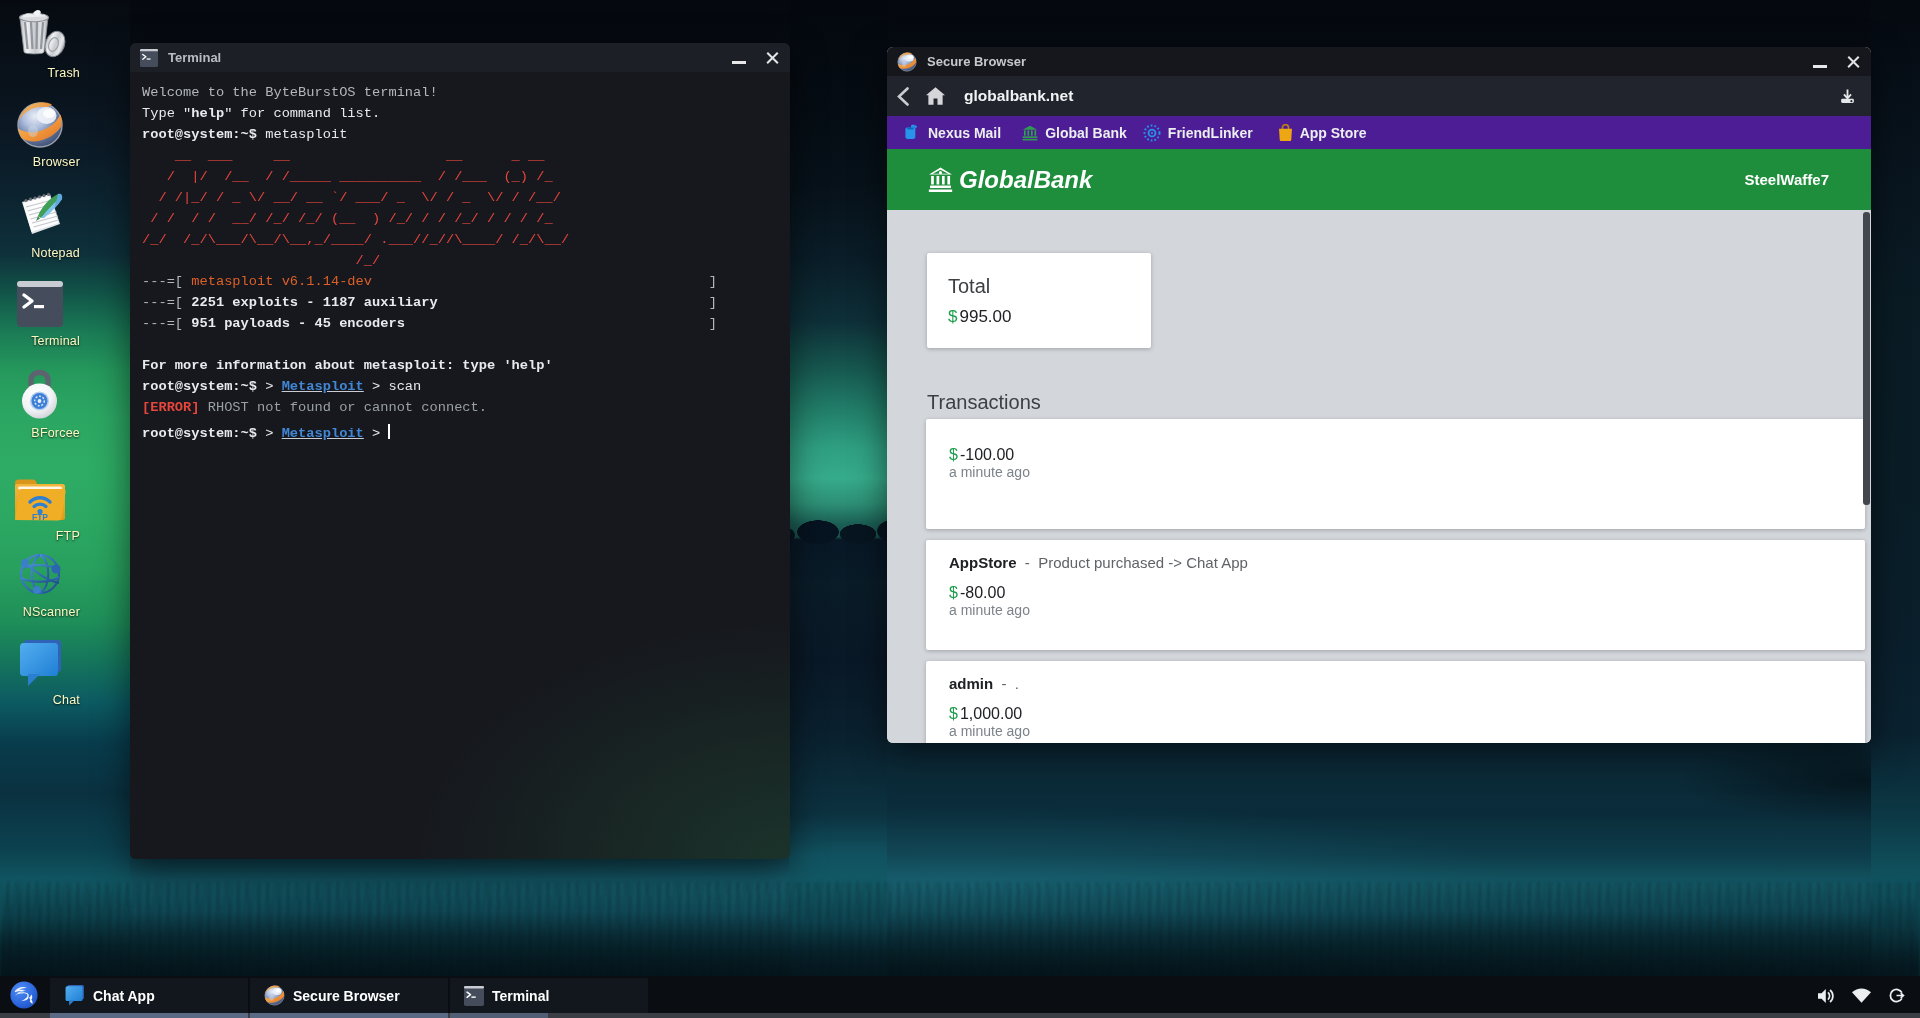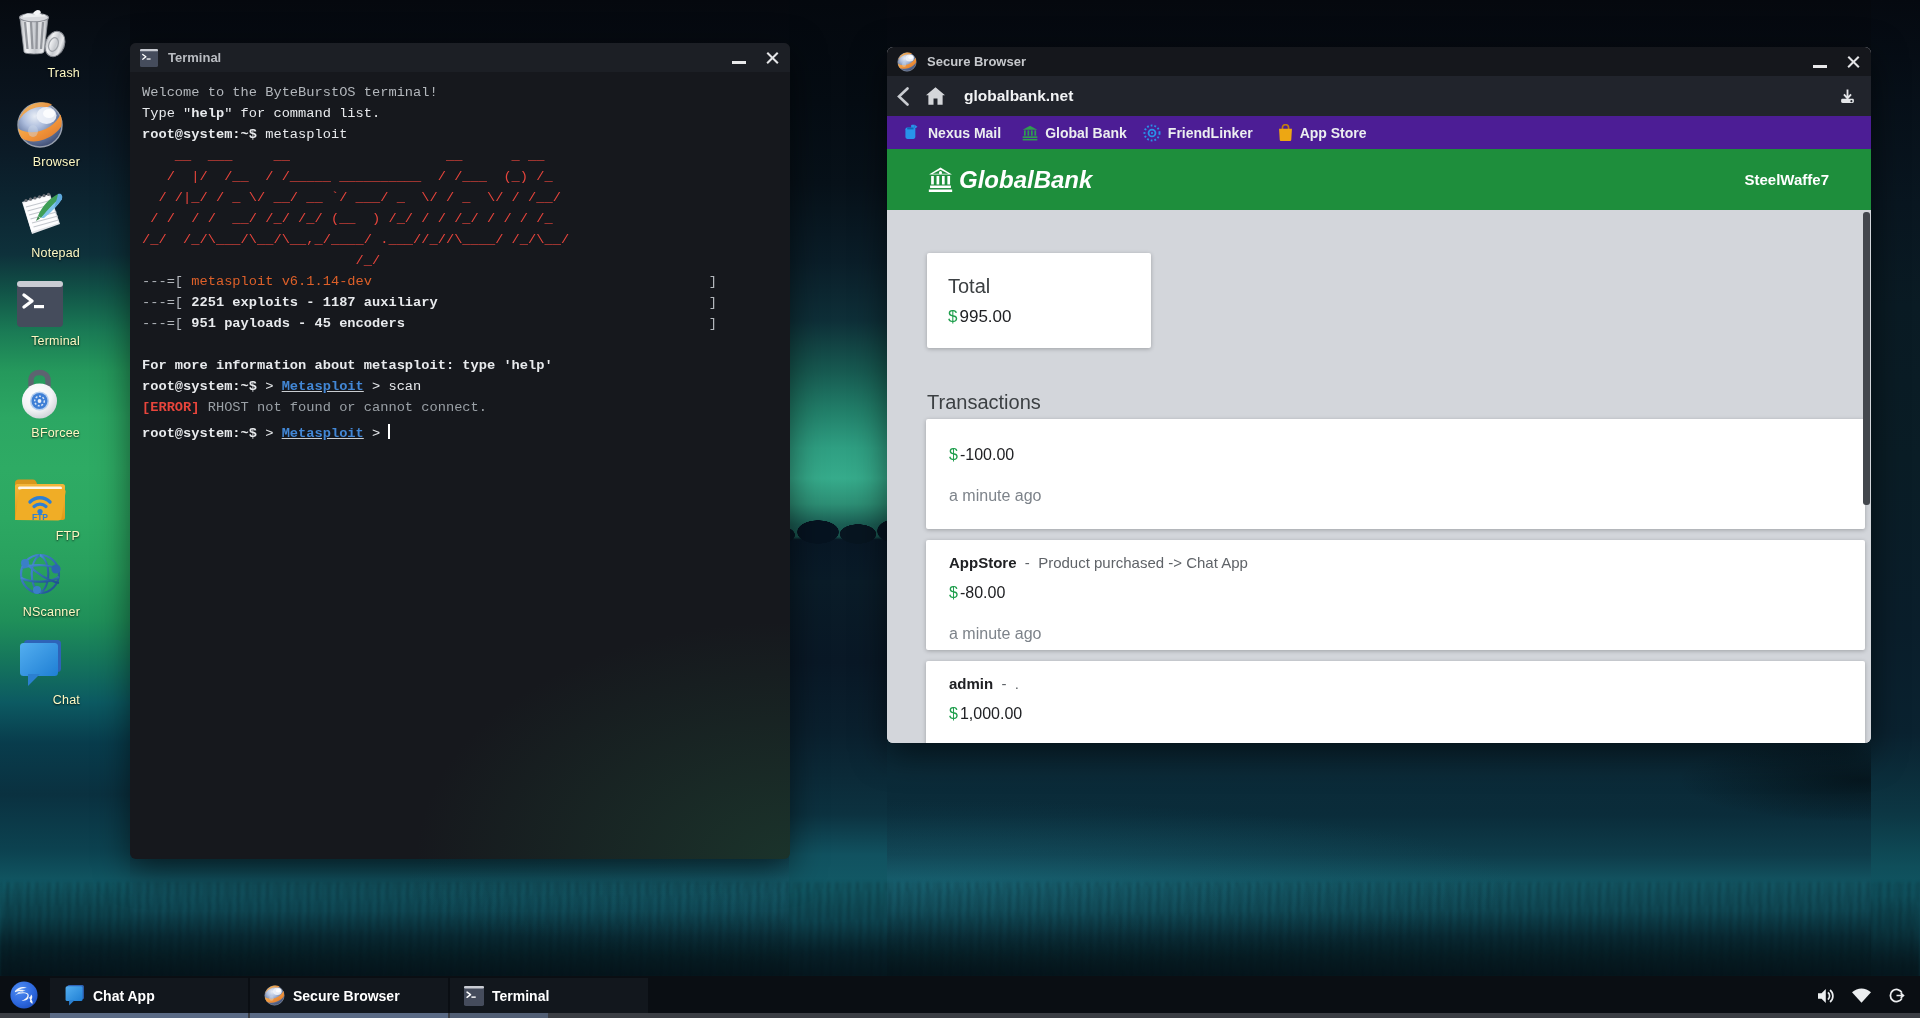--- a/index.html
+++ b/index.html
@@ -102,21 +102,21 @@
 .card { width:224px; height:95px; background:#fff; border-radius:2px; box-shadow:0 1px 4px rgba(0,0,0,0.25); padding:22px 0 0 21px; margin-right:21px; }
 .card .c-t { font-size:20px; color:#3c4043; margin-bottom:9px; }
 .money { font-size:17px; color:#202124; }
 .money .d { color:#1e9e4c; margin-right:2px; }
 .tx-label { margin:43px 0 0 40px; font-size:20px; color:#3c4043; }
 .tcard { width:939px; margin:5px 0 0 39px; background:#fff; border-radius:2px; box-shadow:0 1px 4px rgba(0,0,0,0.25); padding:14px 0 0 23px; height:110px; }
 .tcard + .tcard { margin-top:11px; }
 .tcard .l1 { font-size:15px; color:#5f6368; }
 .tcard .l1 b { color:#202124; font-size:15px; }
 .tcard .l2 { margin-top:13px; font-size:16px; }
-.tcard .ago { margin-top:23px; font-size:16px; color:#7d838a; }
+.tcard .ago { font-size:14px; color:#7d838a; }
 .scrollthumb { position:absolute; right:1px; top:2px; width:7px; height:293px; background:#43474d; border-radius:3px; }
 
 
 #taskbar { position:absolute; left:0; right:0; top:976px; height:42px; background:#0a0e13; }
 #taskbar .strip { position:absolute; left:0; right:0; bottom:0; height:5px; background:#3b3e44; }
 .startbtn { position:absolute; left:10px; top:5px; }
 .titem { position:absolute; top:2px; height:35px; z-index:2; width:198px; background:#12171d; display:flex; align-items:center; color:#fff; font-weight:bold; font-size:14px; }
 .titem svg { margin:0 8px 0 14px; }
 .titem .ul { position:absolute; left:0; right:0; bottom:-5px; height:5px; background:#5a6a85; }
 #ti1 { left:50px; } #ti2 { left:250px; } #ti3 { left:450px; }

